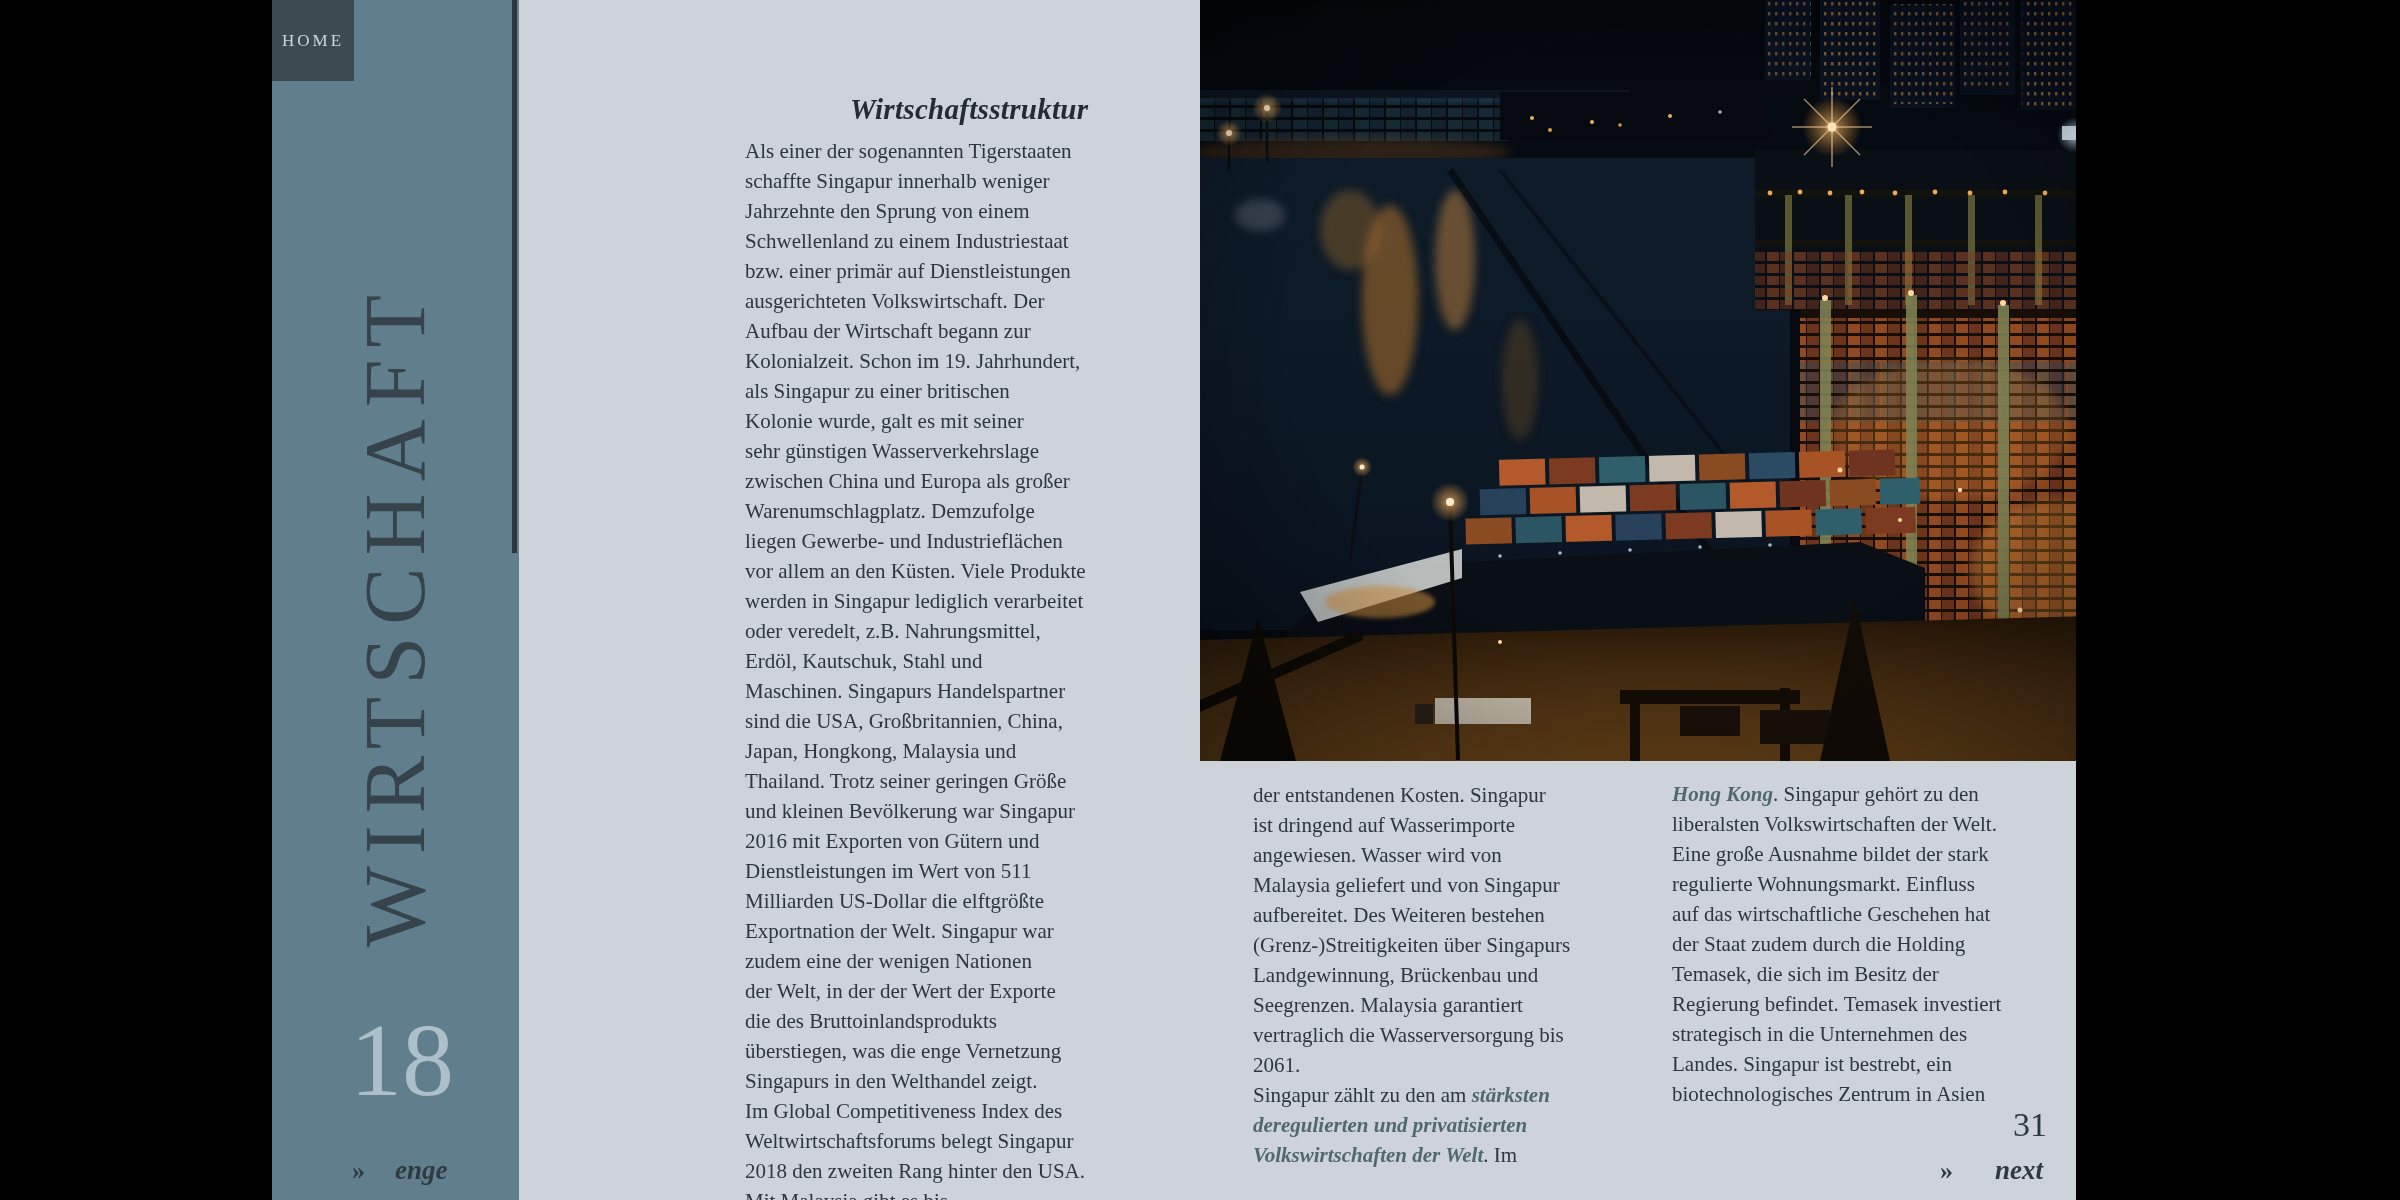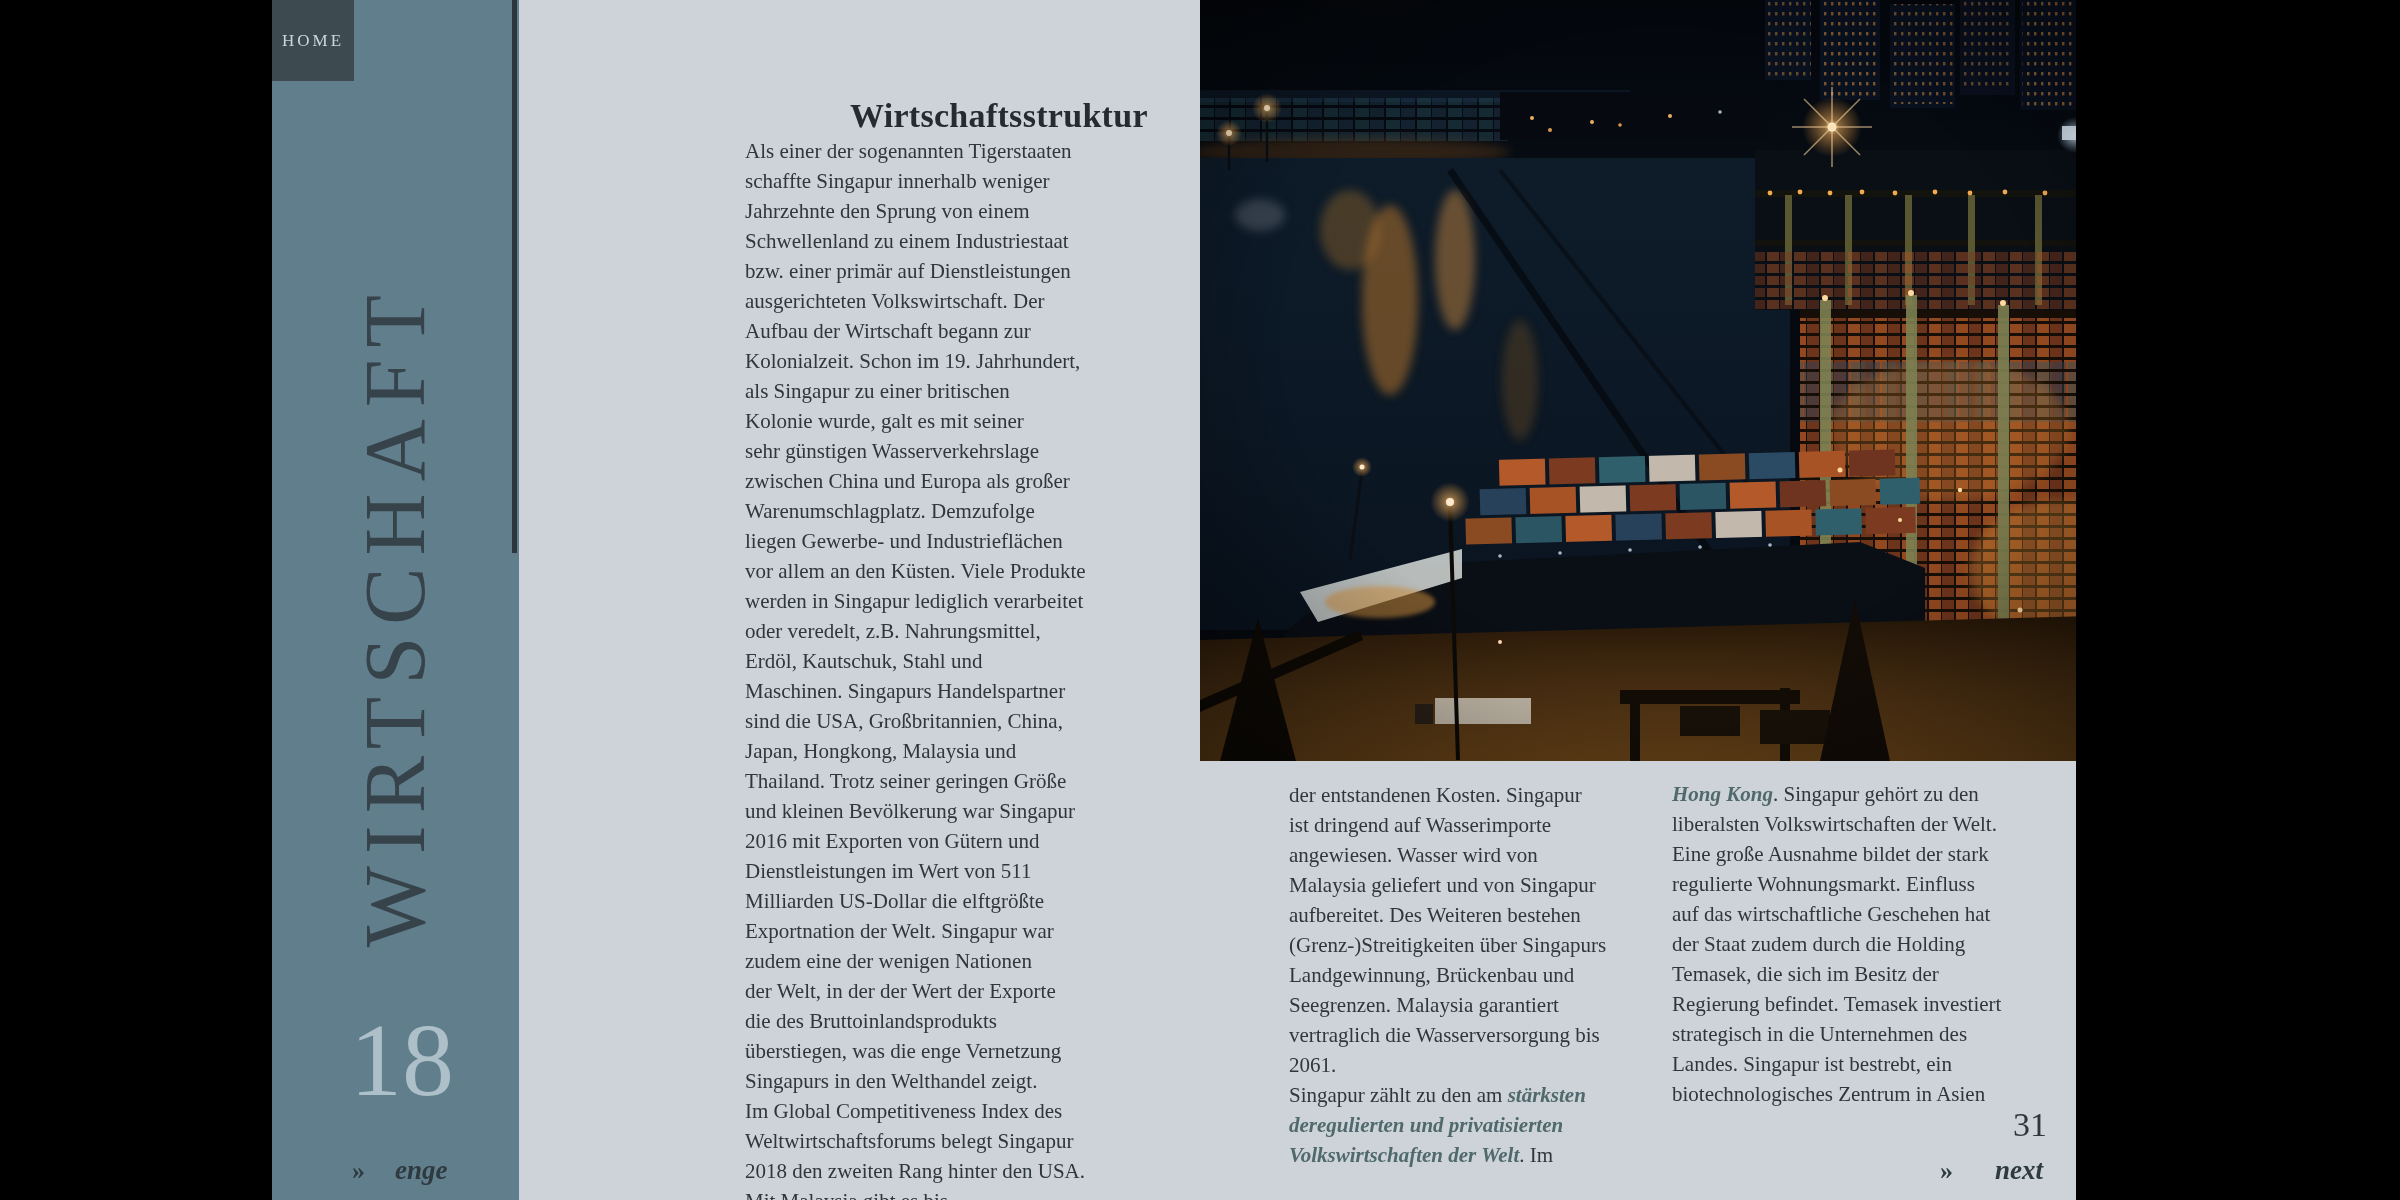--- a/index.html
+++ b/index.html
@@ -18,26 +18,26 @@
   .side-rule{position:absolute;left:240px;top:0;width:5px;height:553px;background:#2b373c;}
   .vertical-title{position:absolute;left:123px;top:615px;transform:translate(-50%,-50%) rotate(-90deg);
             white-space:nowrap;color:#36434a;font-size:86px;letter-spacing:12px;}
   .big-num{position:absolute;left:78px;top:1008px;color:#adbfc9;font-size:104px;line-height:1;}
   .nav-past{position:absolute;left:80px;top:1155px;display:flex;gap:30px;align-items:baseline;
             color:#2e3a40;cursor:pointer;}
   .nav-arrow{font-size:26px;font-weight:bold;}
   .nav-label{font-size:27px;font-style:italic;font-weight:bold;}
 
   
-  .heading{position:absolute;left:578px;top:74px;font-size:34px;font-weight:bold;
+  .heading{position:absolute;left:578px;top:74px;font-size:29px;font-weight:bold;font-style:italic;
            color:#242c30;white-space:nowrap;letter-spacing:.3px;}
   .col{position:absolute;margin:0;font-size:21px;line-height:30px;color:#2e373b;
        white-space:pre-line;text-align:left;}
   .col1{left:473px;top:136px;width:410px;}
-  .col2{left:1017px;top:780px;width:390px;}
+  .col2{left:981px;top:780px;width:390px;}
   .col3{left:1400px;top:779px;width:420px;}
   .hl{color:#4f696c;font-weight:bold;font-style:italic;text-align:right;}
   .page-num{position:absolute;left:1741px;top:1106px;font-size:34px;color:#2e373b;}
   .nav-next{position:absolute;left:1668px;top:1155px;display:flex;gap:42px;align-items:baseline;
             color:#2e3a40;cursor:pointer;}
 
   
   .photo{position:absolute;left:928px;top:0;width:927px;height:761px;overflow:hidden;background:#060a10;}
   .photo svg{display:block;width:927px;height:761px;}
 </style>

